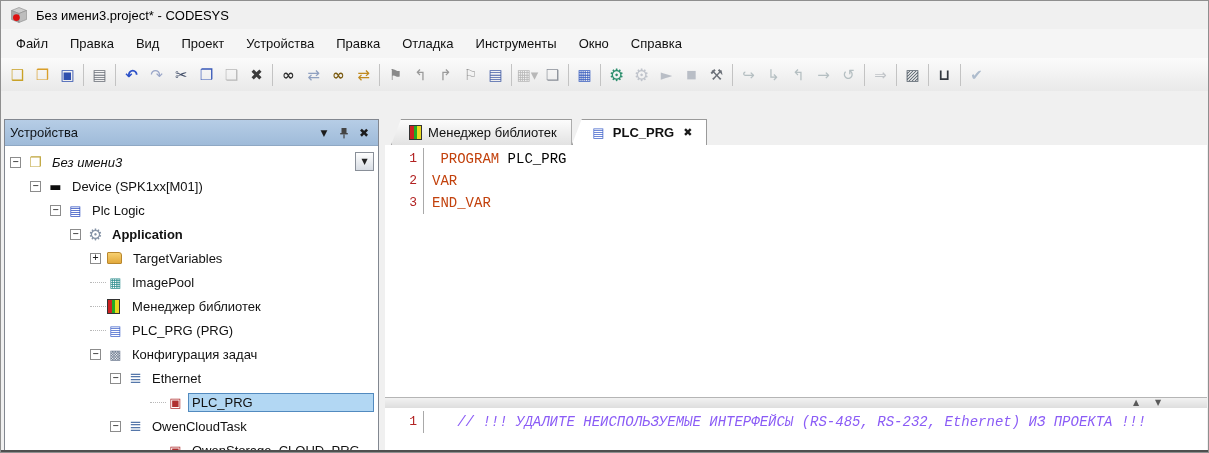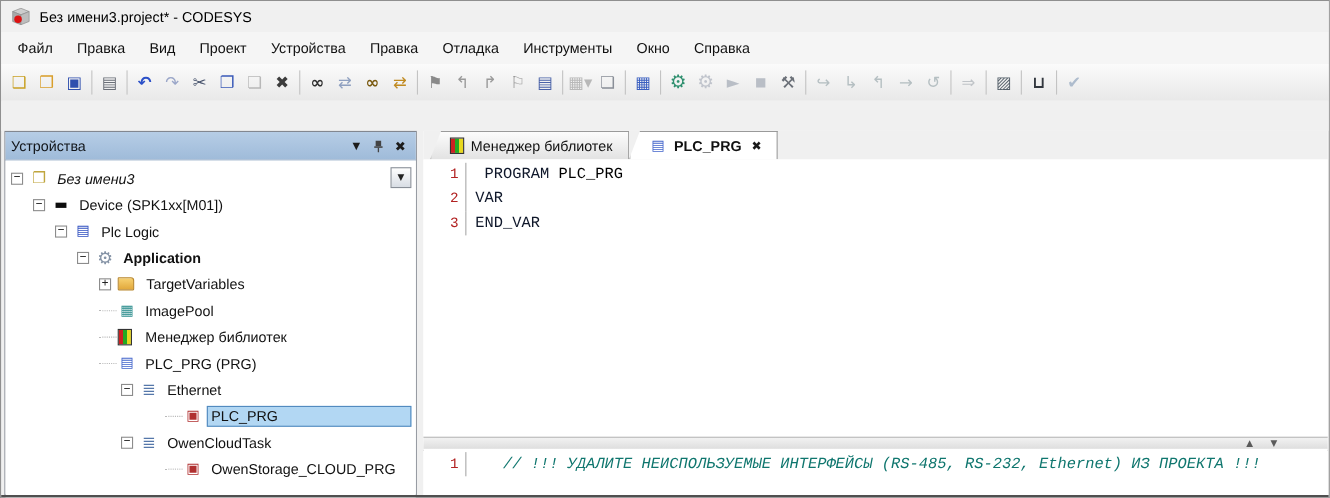--- a/index.html
+++ b/index.html
@@ -72,23 +72,23 @@
   .tab.active{background:#fff;font-weight:bold;}
   .tab .ticon{margin-right:6px;}
   .tclose{font-family:"DejaVu Sans",sans-serif;font-size:11px;margin-left:9px;color:#1a1a1a;cursor:default;}
 
   .decl{position:absolute;left:0;right:0;top:26px;height:252px;background:#fff;overflow:hidden;}
   .impl{position:absolute;left:0;right:0;top:289px;bottom:0;background:#fff;overflow:hidden;}
   .code-line{display:flex;line-height:22px;font-family:"Liberation Mono","DejaVu Sans Mono",monospace;font-size:14px;}
   .decl .code-line:first-child,.impl .code-line:first-child{margin-top:3px;}
   .ln{width:32px;text-align:right;padding-right:6px;color:#b22222;flex:none;border-right:1px solid #a9a9a9;font-size:13px;}
   .codetext{padding-left:8px;white-space:pre;}
-  .kw{color:#0f172a;}
+  .kw{color:#c2410c;}
   .pl{color:#000;}
-  .cm{color:#0f766e;font-style:italic;}
+  .cm{color:#8b5cf6;font-style:italic;}
 
   .hsplit{position:absolute;left:0;right:0;top:278px;height:11px;background:linear-gradient(#f2f2f2,#dcdcdc);
           border-top:1px solid #b5b5b5;border-bottom:1px solid #9c9c9c;}
   .splitbtn{position:absolute;top:0;width:18px;height:9px;display:inline-flex;align-items:center;justify-content:center;
             font-size:8px;color:#5a5a5a;font-family:"DejaVu Sans",sans-serif;cursor:default;}
 </style>
 </head>
 <body>
 
 <div class="window">
@@ -216,20 +216,25 @@
       <div class="trow" style="padding-left:85px">
         <span class="noexp"></span>
         <span class="ticon i-books"></span>
         <span class="tlabel">Менеджер библиотек</span>
       </div>
       <div class="trow" style="padding-left:85px">
         <span class="noexp"></span>
         <span class="ticon i-pou"></span>
         <span class="tlabel">PLC_PRG (PRG)</span>
       </div>
+      <div class="trow" style="padding-left:85px">
+        <span class="exp minus"></span>
+        <span class="ticon i-taskcfg"></span>
+        <span class="tlabel">Конфигурация задач</span>
+      </div>
       <div class="trow" style="padding-left:105px">
         <span class="exp minus"></span>
         <span class="ticon i-task"></span>
         <span class="tlabel">Ethernet</span>
       </div>
       <div class="trow" style="padding-left:145px">
         <span class="noexp"></span>
         <span class="ticon i-taskcall"></span>
         <span class="tlabel sel">PLC_PRG</span>
       </div>

